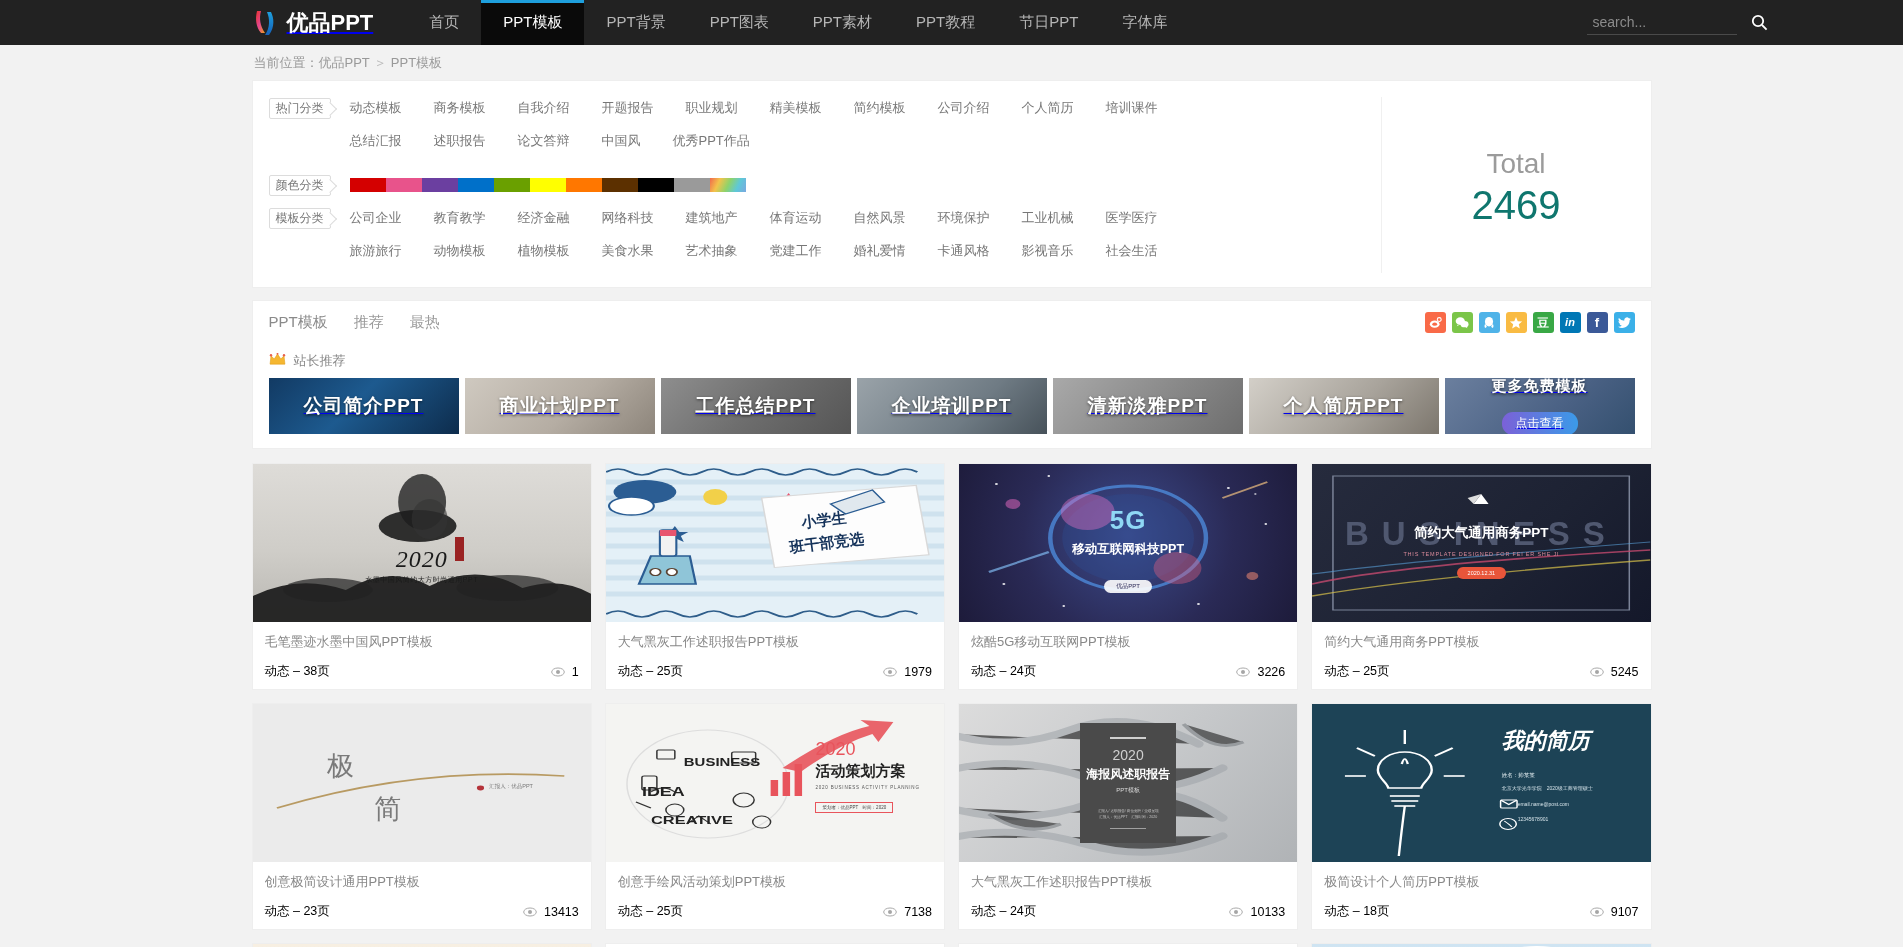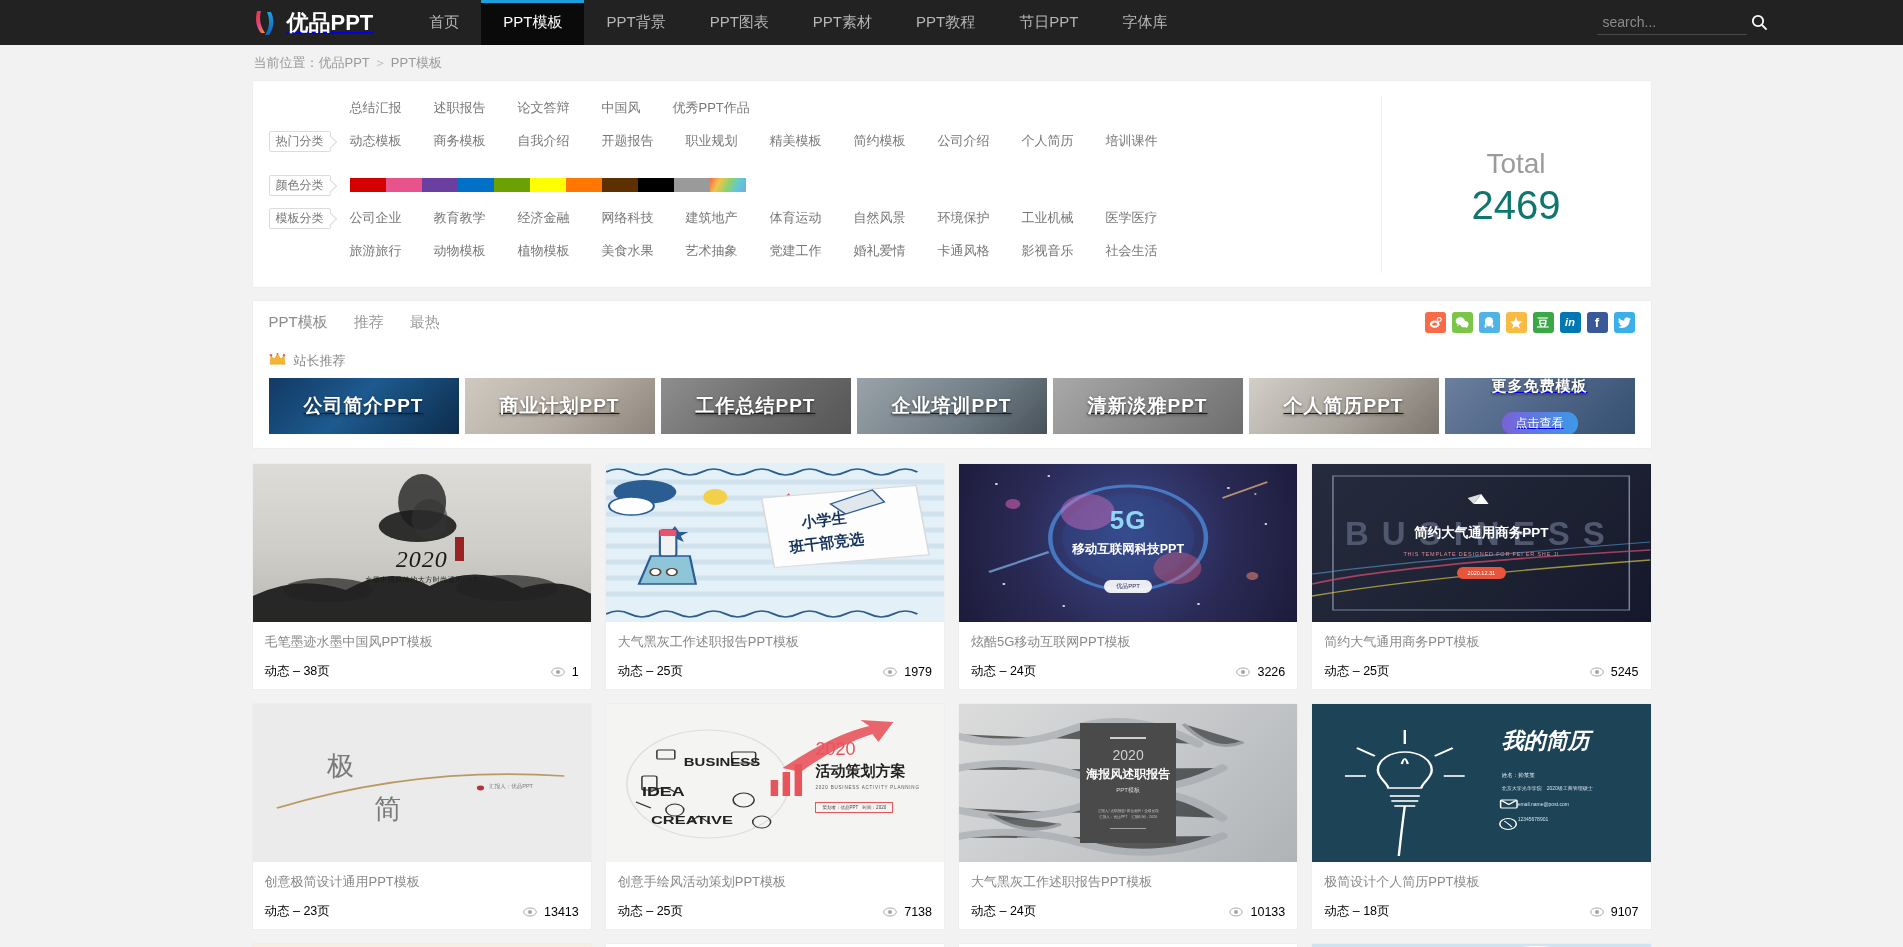--- a/index.html
+++ b/index.html
@@ -69,20 +69,21 @@
     height: 3px;
     background: #1e9fdd;
   }
   .search-wrap {
     position: absolute;
     right: -120px;
     top: 0;
     height: 45px;
     display: flex;
     align-items: center;
+    gap: 10px;
   }
   .search-input {
     width: 150px;
     background: transparent;
     border: none;
     border-bottom: 1px solid #4a4a4a;
     color: #cccccc;
     font-size: 14px;
     padding: 4px 6px;
     outline: none;
@@ -360,43 +361,43 @@
 
 <div class="page">
 
   <div class="breadcrumb">
     <span>当前位置：</span><a href="#" style="color:#999;text-decoration:none">优品PPT</a><span class="sep">＞</span><span>PPT模板</span>
   </div>
 
   <div class="filter-panel">
     <div class="filter-left">
 
-      <div class="filter-row sub">
-        <div class="filter-items">
-          <a class="filter-item" href="#">总结汇报</a>
-          <a class="filter-item" href="#">述职报告</a>
-          <a class="filter-item" href="#">论文答辩</a>
-          <a class="filter-item" href="#">中国风</a>
-          <a class="filter-item" href="#">优秀PPT作品</a>
-        </div>
-      </div>
-
       <div class="filter-row">
         <div class="filter-tag">热门分类</div>
         <div class="filter-items">
           <a class="filter-item" href="#">动态模板</a>
           <a class="filter-item" href="#">商务模板</a>
           <a class="filter-item" href="#">自我介绍</a>
           <a class="filter-item" href="#">开题报告</a>
           <a class="filter-item" href="#">职业规划</a>
           <a class="filter-item" href="#">精美模板</a>
           <a class="filter-item" href="#">简约模板</a>
           <a class="filter-item" href="#">公司介绍</a>
           <a class="filter-item" href="#">个人简历</a>
           <a class="filter-item" href="#">培训课件</a>
+        </div>
+      </div>
+
+      <div class="filter-row sub">
+        <div class="filter-items">
+          <a class="filter-item" href="#">总结汇报</a>
+          <a class="filter-item" href="#">述职报告</a>
+          <a class="filter-item" href="#">论文答辩</a>
+          <a class="filter-item" href="#">中国风</a>
+          <a class="filter-item" href="#">优秀PPT作品</a>
         </div>
       </div>
 
       <div class="filter-row" style="margin-top:14px;margin-bottom:9px">
         <div class="filter-tag">颜色分类</div>
         <div class="swatches">
           <span class="swatch" style="background:#d40000"></span>
           <span class="swatch" style="background:#e8538b"></span>
           <span class="swatch" style="background:#6b3fa0"></span>
           <span class="swatch" style="background:#0070c9"></span>

